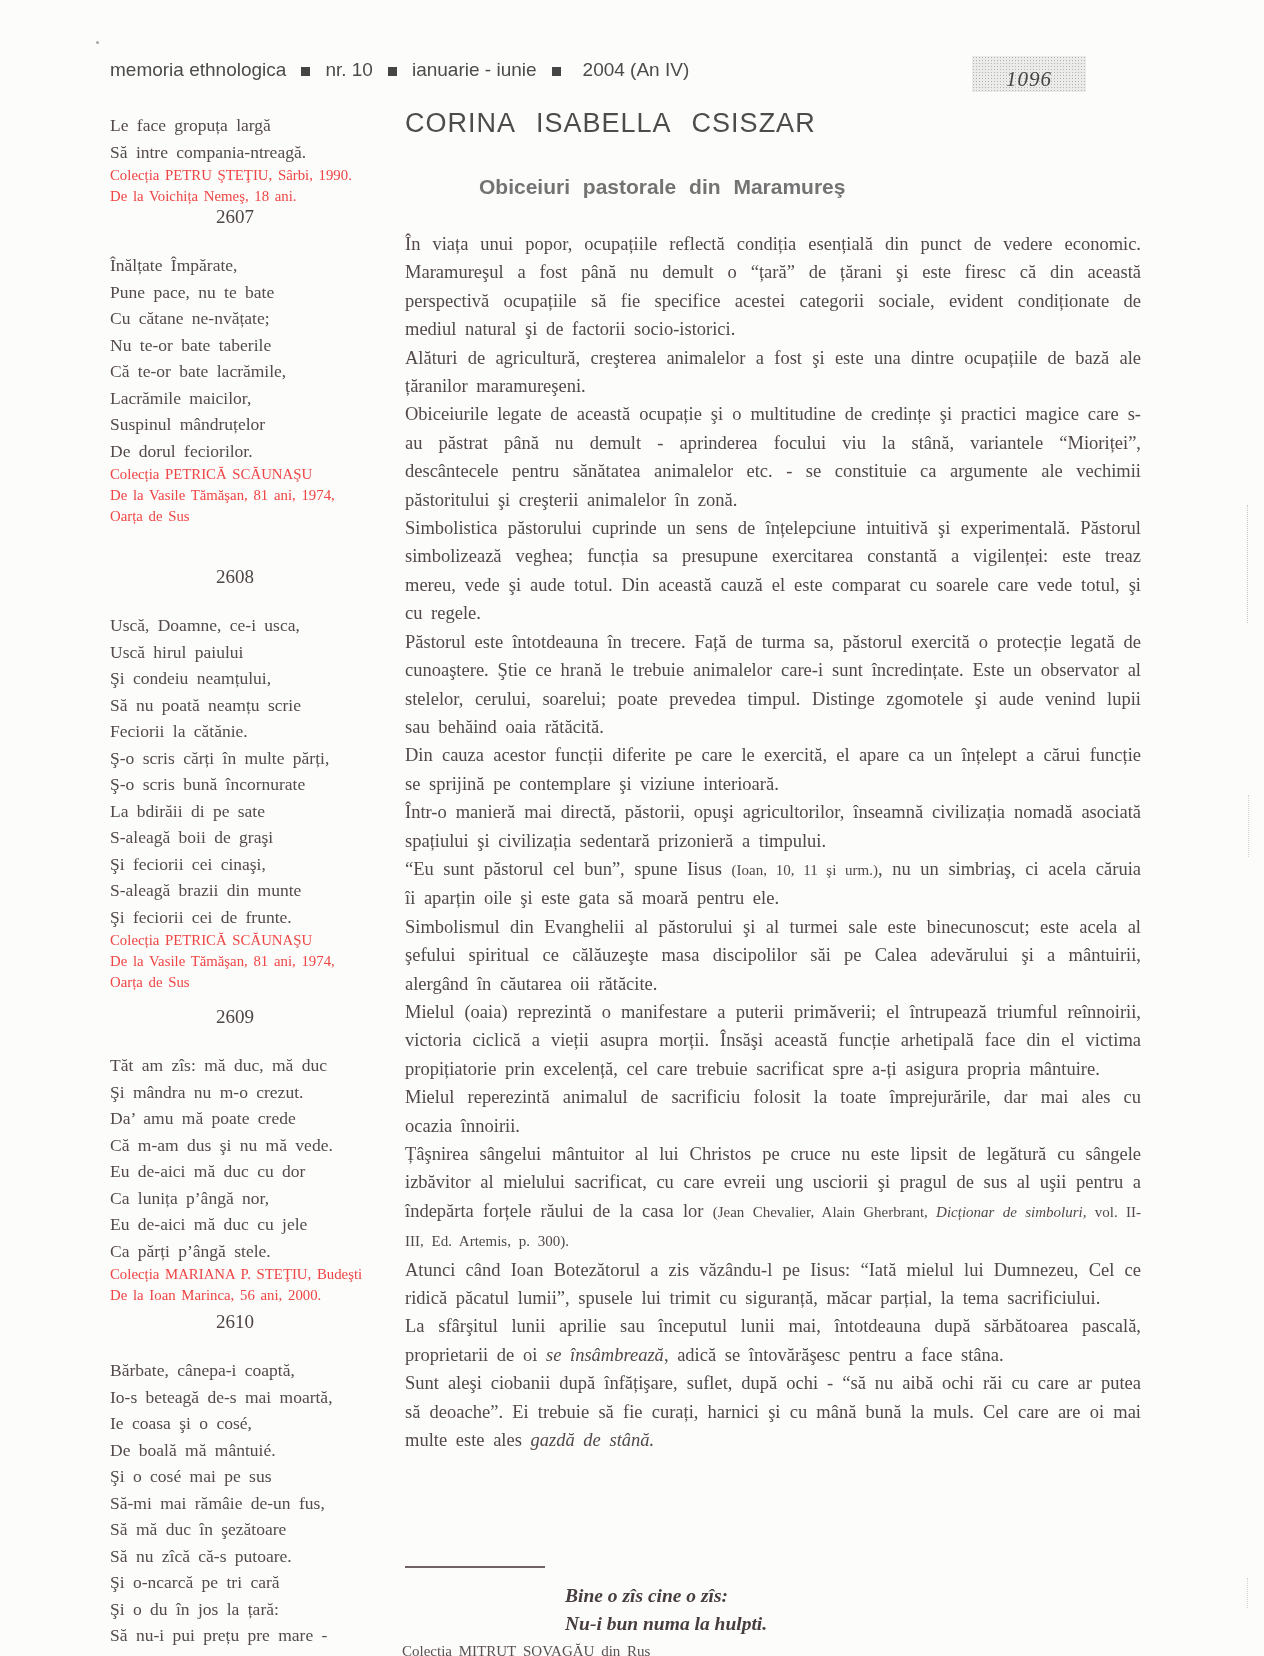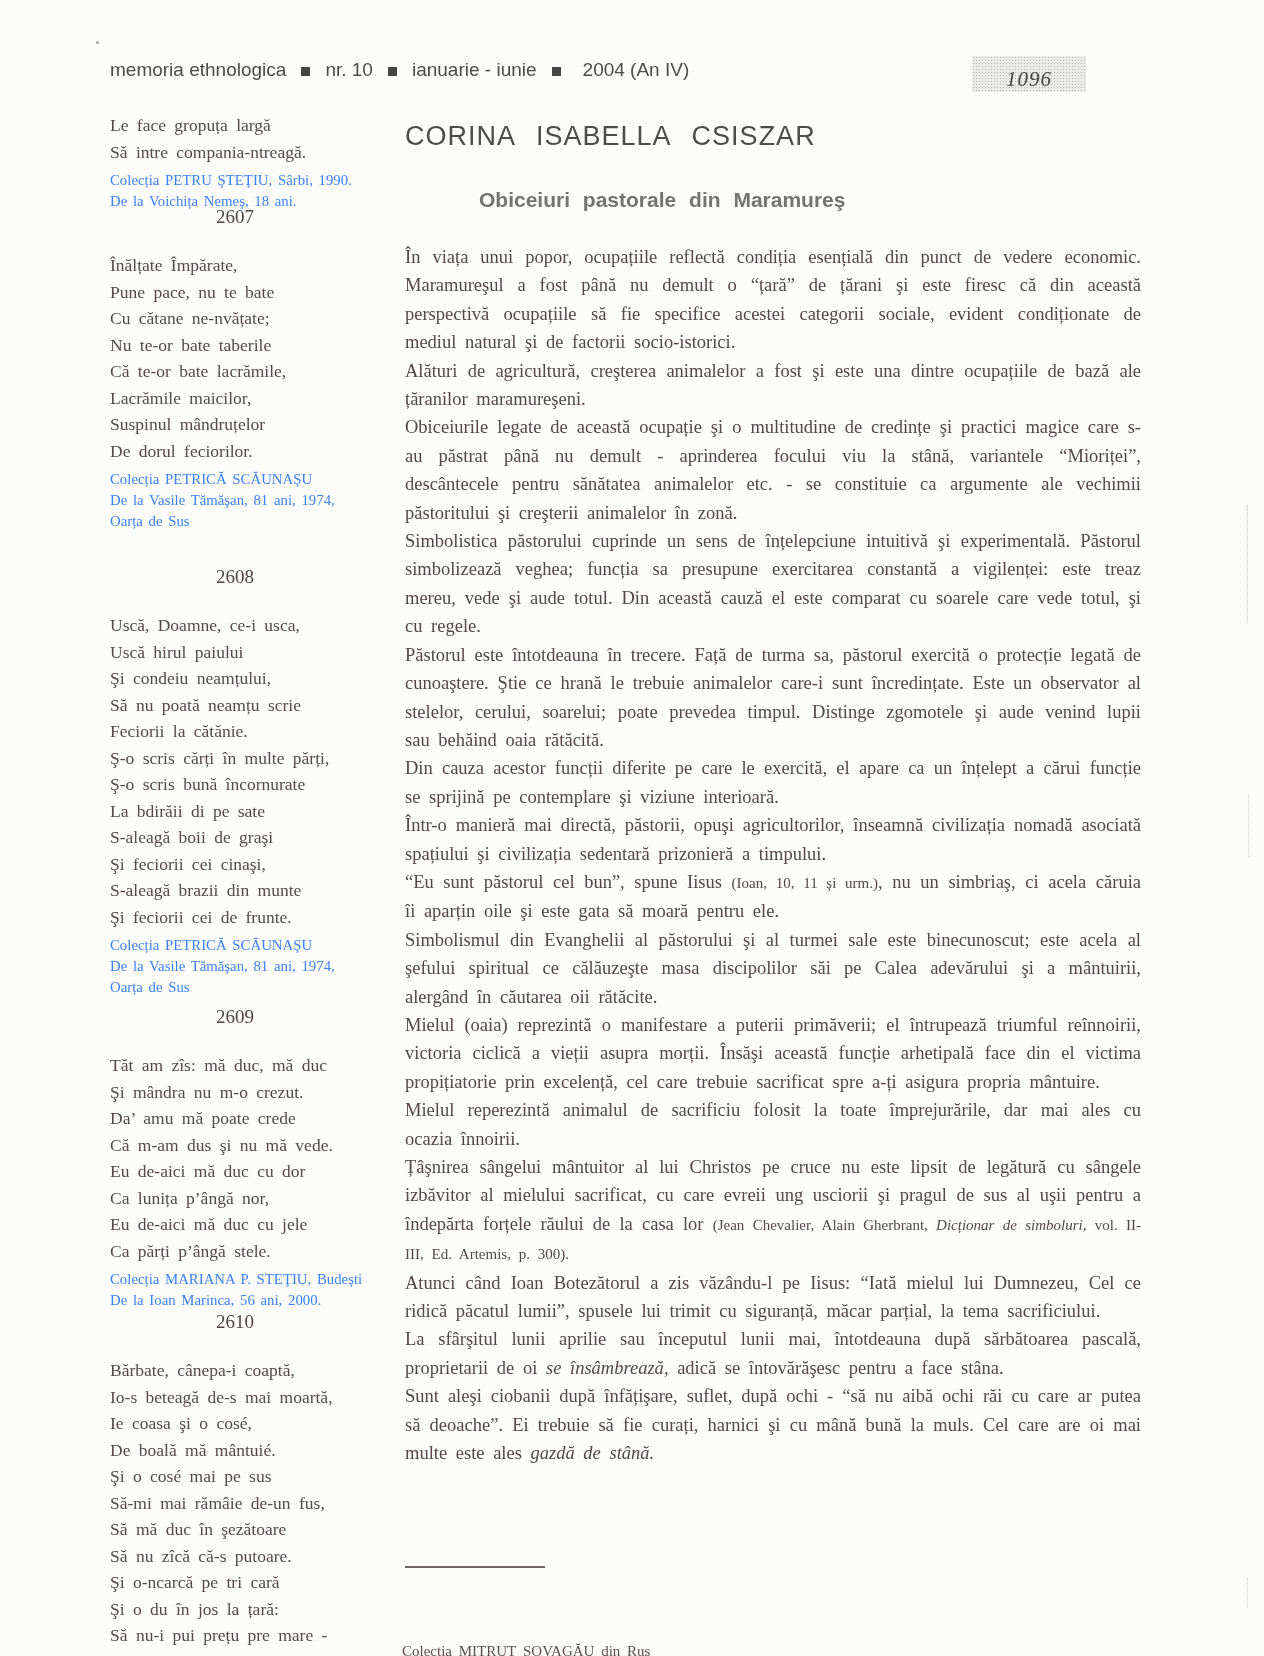--- a/index.html
+++ b/index.html
@@ -27,23 +27,23 @@
   }
   
   .poem { position:absolute; left:110px; width:296px; font-size:17.5px; line-height:26.5px; word-spacing:4px; color:#544a4d; }
   .poem-0 { top:112px; }
   .poem-1 { top:204px; }
   .poem-2 { top:564px; }
   .poem-3 { top:1004px; }
   .poem-4 { top:1309px; }
   .poem-number { width:250px; text-align:center; font-size:19px; line-height:26px; margin-bottom:22px; color:#4e4447; }
   .poem-line { white-space:nowrap; }
-  .poem-source { margin-top:5px; font-size:14.8px; line-height:21px; word-spacing:2px; color:#3b82f6; }
+  .poem-source { font-size:14.8px; line-height:21px; word-spacing:2px; color:#ef4444; }
   
-  .article { position:absolute; left:405px; top:108px; width:736px;margin-top:13px; }
+  .article { position:absolute; left:405px; top:108px; width:736px; }
   .author {
     margin:0; font-family:"Liberation Sans", sans-serif; font-weight:400;
     font-size:27px; line-height:30px; letter-spacing:1px; word-spacing:13px; color:#4c4c4c;
   }
   .title {
     margin:36px 0 0 0; padding-left:74px;
     font-family:"Liberation Sans", sans-serif; font-weight:bold;
     font-size:21px; line-height:26px; word-spacing:7px; color:#737373;
   }
   #article-body { margin-top:30px; font-size:18.5px; line-height:28.4px; text-align:justify; word-spacing:4px; hyphens:none; }
@@ -176,20 +176,24 @@
         <p class="body-par"><span>Mielul (oaia) reprezintă o manifestare a puterii primăverii; el întrupează triumful reînnoirii, victoria ciclică a vieții asupra morții. Însăşi această funcție arhetipală face din el victima propițiatorie prin excelență, cel care trebuie sacrificat spre a-ți asigura propria mântuire.</span></p>
         <p class="body-par"><span>Mielul reperezintă animalul de sacrificiu folosit la toate împrejurările, dar mai ales cu ocazia înnoirii.</span></p>
         <p class="body-par"><span>Țâşnirea sângelui mântuitor al lui Christos pe cruce nu este lipsit de legătură cu sângele izbăvitor al mielului sacrificat, cu care evreii ung usciorii şi pragul de sus al uşii pentru a îndepărta forțele răului de la casa lor </span><span class="sm">(Jean Chevalier, Alain Gherbrant, </span><span class="it sm">Dicționar de simboluri,</span><span class="sm"> vol. II-III, Ed. Artemis, p. 300).</span></p>
         <p class="body-par"><span>Atunci când Ioan Botezătorul a zis văzându-l pe Iisus: “Iată mielul lui Dumnezeu, Cel ce ridică păcatul lumii”, spusele lui trimit cu siguranță, măcar parțial, la tema sacrificiului.</span></p>
         <p class="body-par"><span>La sfârşitul lunii aprilie sau începutul lunii mai, întotdeauna după sărbătoarea pascală, proprietarii de oi </span><span class="it">se însâmbrează</span><span>, adică se întovărăşesc pentru a face stâna.</span></p>
         <p class="body-par"><span>Sunt aleşi ciobanii după înfățişare, suflet, după ochi - “să nu aibă ochi răi cu care ar putea să deoache”. Ei trebuie să fie curați, harnici şi cu mână bună la muls. Cel care are oi mai multe este ales </span><span class="it">gazdă de stână.</span></p>
       </div>
   </div>
 
   <div class="footer-rule"></div>
+  <div class="quote">
+    <div>Bine o zîs cine o zîs:</div>
+    <div>Nu-i bun numa la hulpti.</div>
+  </div>
   <div class="quote-source">Colecția MITRUȚ ŞOVAGĂU din Rus</div>
 
   <div class="art dots1"></div>
   <div class="art dots2"></div>
   <div class="art dots3"></div>
   <div class="art speck1"></div>
 
 </div>
 
 </body></html>

